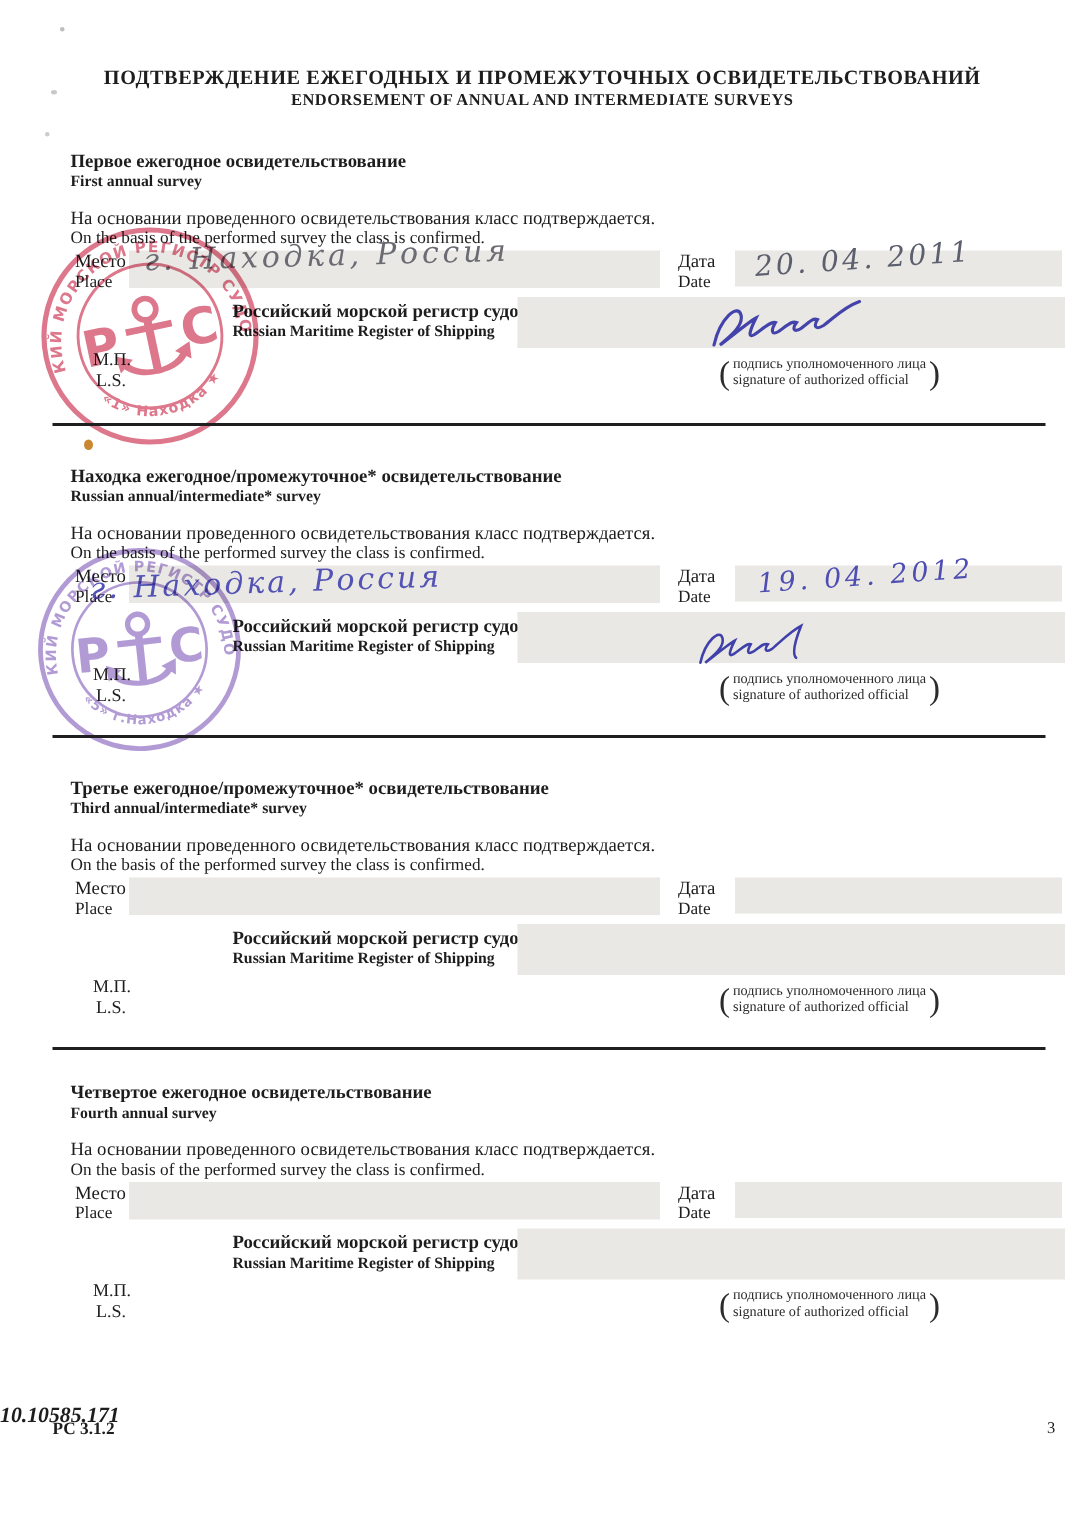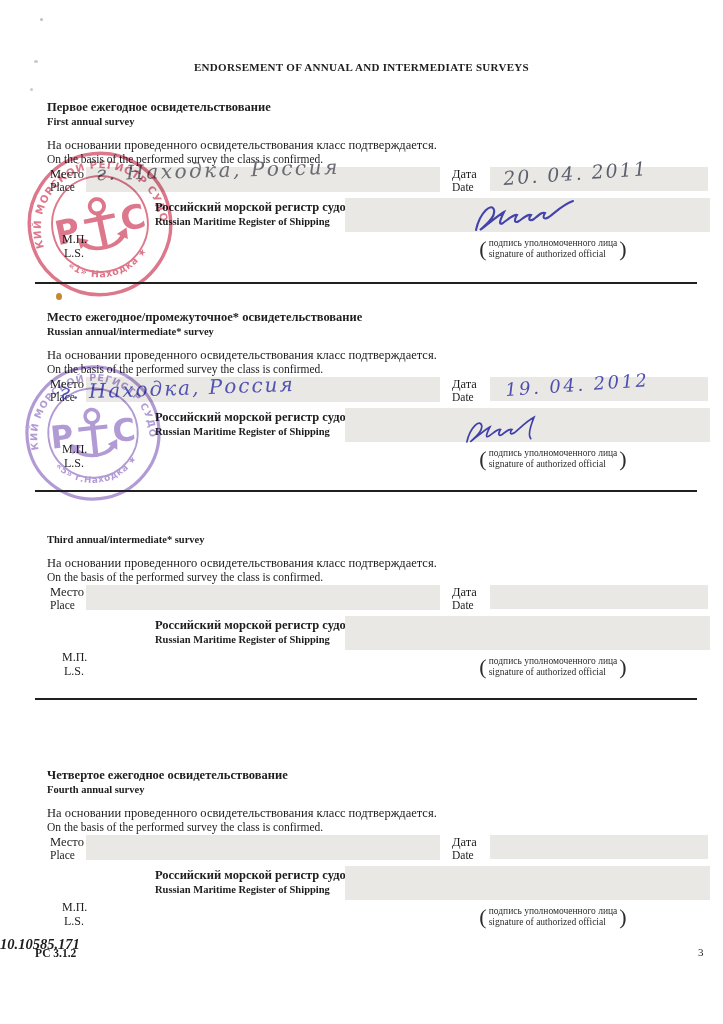--- a/index.html
+++ b/index.html
@@ -46,20 +46,21 @@
   .stamp{pointer-events:none;opacity:.78;mix-blend-mode:multiply;}
   .stamp svg{overflow:visible;}
   .stamp text{font-family:"DejaVu Sans",sans-serif;}
   .speck{border-radius:50%;}
 </style>
 </head>
 <body>
 
 <div class="page">
 
+  <div class="abs title-ru">ПОДТВЕРЖДЕНИЕ ЕЖЕГОДНЫХ И ПРОМЕЖУТОЧНЫХ ОСВИДЕТЕЛЬСТВОВАНИЙ</div>
   <div class="abs title-en">ENDORSEMENT OF ANNUAL AND INTERMEDIATE SURVEYS</div>
 
   <div class="abs speck" style="top:18px;left:40px;width:3px;height:3px;background:#bfbfbf;"></div>
   <div class="abs speck" style="top:60px;left:34px;width:4px;height:3px;background:#c8c8c8;"></div>
   <div class="abs speck" style="top:88px;left:30px;width:3px;height:3px;background:#cccccc;"></div>
   <div class="abs speck" style="top:293px;left:56px;width:6px;height:7px;background:#c9872f;"></div>
 
   <section class="sec" style="top:100px;">
     <div class="abs h-ru">Первое ежегодное освидетельствование</div>
     <div class="abs h-en">First annual survey</div>
@@ -117,21 +118,21 @@
       </text>
       <text x="56" y="116" font-size="44" font-weight="bold" text-anchor="middle" fill="currentColor">Р</text>
       <text x="144" y="116" font-size="44" font-weight="bold" text-anchor="middle" fill="currentColor">С</text>
       <text x="100" y="133" font-size="94" text-anchor="middle" fill="currentColor">⚓</text>
     </svg>
   </div>
 
   <div class="abs divider" style="top:282px;"></div>
 
   <section class="sec" style="top:310px;">
-    <div class="abs h-ru">Место ежегодное/промежуточное* освидетельствование</div>
+    <div class="abs h-ru">Находка ежегодное/промежуточное* освидетельствование</div>
     <div class="abs h-en">Russian annual/intermediate* survey</div>
     <div class="abs c-ru">На основании проведенного освидетельствования класс подтверждается.</div>
     <div class="abs c-en">On the basis of the performed survey the class is confirmed.</div>
 
     <div class="abs lbl place-lbl">
       <div>Место</div>
       <small>Place</small>
     </div>
     <div class="abs box place-box"></div>
     <div class="abs hand hand-place2" style="color: rgb(83, 83, 181);">г. Находка, Россия</div>
@@ -180,20 +181,21 @@
       </text>
       <text x="56" y="116" font-size="44" font-weight="bold" text-anchor="middle" fill="currentColor">Р</text>
       <text x="144" y="116" font-size="44" font-weight="bold" text-anchor="middle" fill="currentColor">С</text>
       <text x="100" y="133" font-size="94" text-anchor="middle" fill="currentColor">⚓</text>
     </svg>
   </div>
 
   <div class="abs divider" style="top:490px;"></div>
 
   <section class="sec" style="top:518px;">
+    <div class="abs h-ru">Третье ежегодное/промежуточное* освидетельствование</div>
     <div class="abs h-en">Third annual/intermediate* survey</div>
     <div class="abs c-ru">На основании проведенного освидетельствования класс подтверждается.</div>
     <div class="abs c-en">On the basis of the performed survey the class is confirmed.</div>
 
     <div class="abs lbl place-lbl">
       <div>Место</div>
       <small>Place</small>
     </div>
     <div class="abs box place-box"></div>
 
@@ -215,21 +217,21 @@
       <span class="cap">
         <span>подпись уполномоченного лица</span><br>
         <span>signature of authorized official</span>
       </span>
       <span class="paren">)</span>
     </div>
   </section>
 
   <div class="abs divider" style="top:698px;"></div>
 
-  <section class="sec" style="top:768px;">
+  <section class="sec" style="top:721px;">
     <div class="abs h-ru">Четвертое ежегодное освидетельствование</div>
     <div class="abs h-en">Fourth annual survey</div>
     <div class="abs c-ru">На основании проведенного освидетельствования класс подтверждается.</div>
     <div class="abs c-en">On the basis of the performed survey the class is confirmed.</div>
 
     <div class="abs lbl place-lbl">
       <div>Место</div>
       <small>Place</small>
     </div>
     <div class="abs box place-box"></div>

